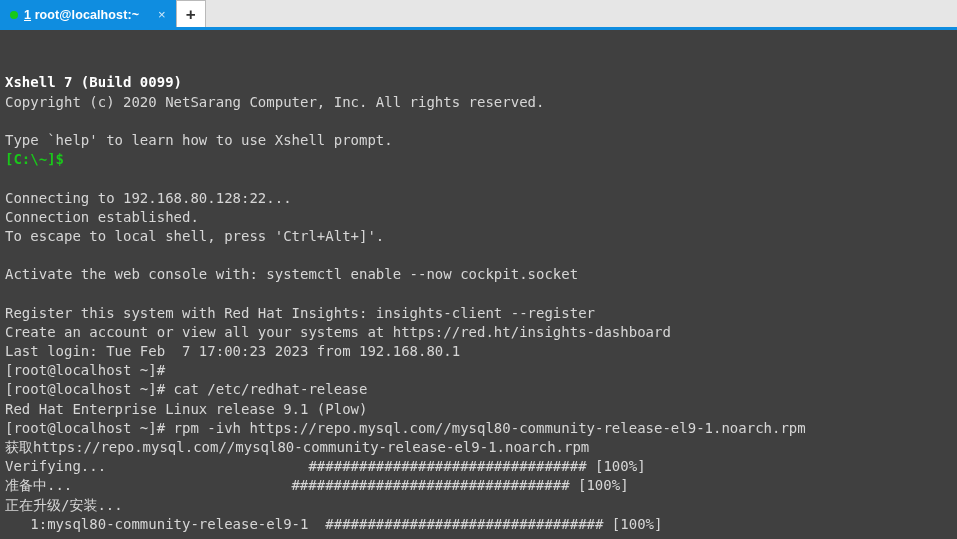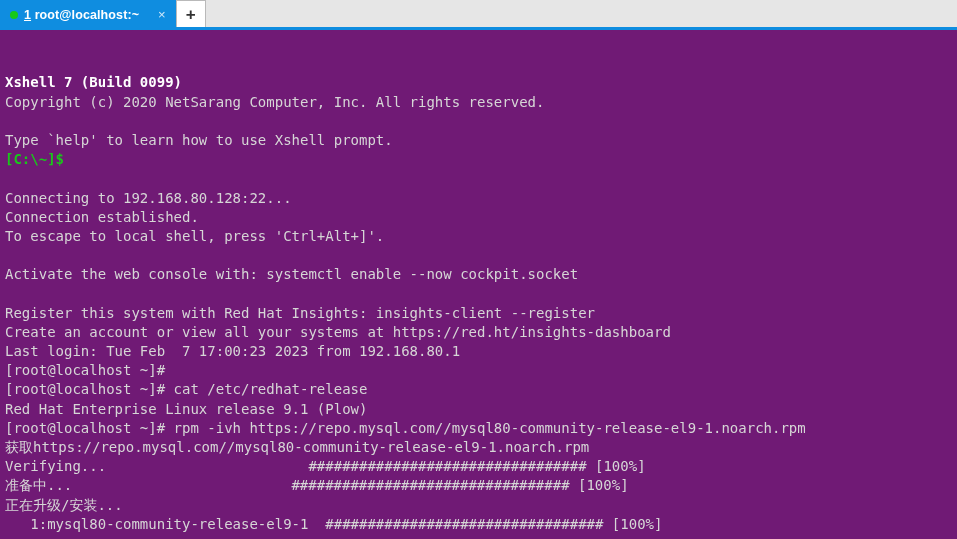--- a/index.html
+++ b/index.html
@@ -94,21 +94,21 @@
   }
   .tabbar-filler {
     flex: 1 1 auto;
     background: #e6e6e6;
   }
 
   
   .terminal {
     position: relative;
     flex: 1 1 auto;
-    background: #701a75;
+    background: #404040;
     color: #d6d6d6;
     font-family: "DejaVu Sans Mono", monospace;
     font-size: 14px;
     line-height: 19.2px;
     padding: 5px 0 16px 5px;
     box-sizing: border-box;
     overflow: hidden;
     white-space: pre;
     letter-spacing: 0px;
   }

